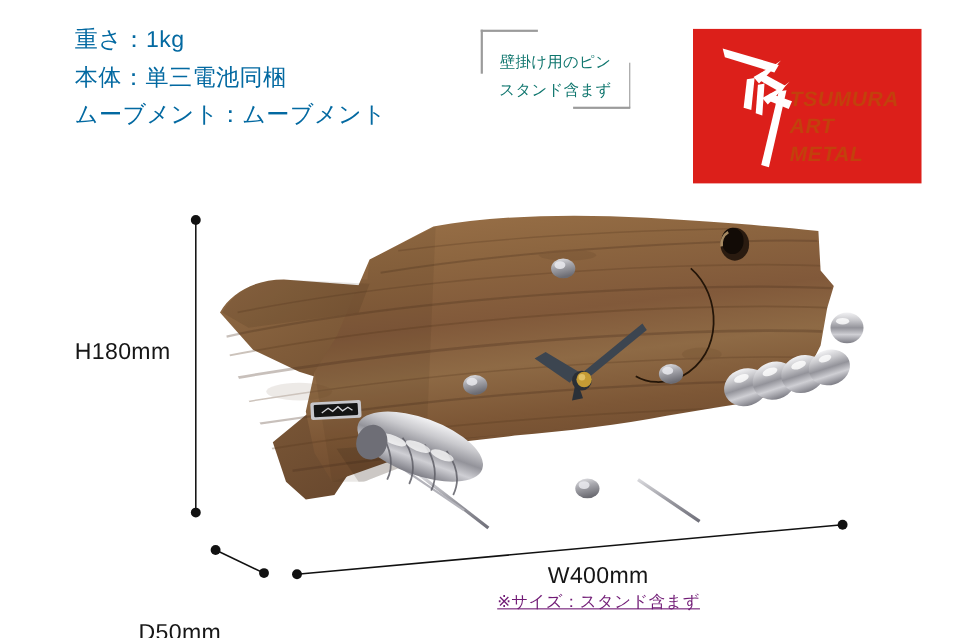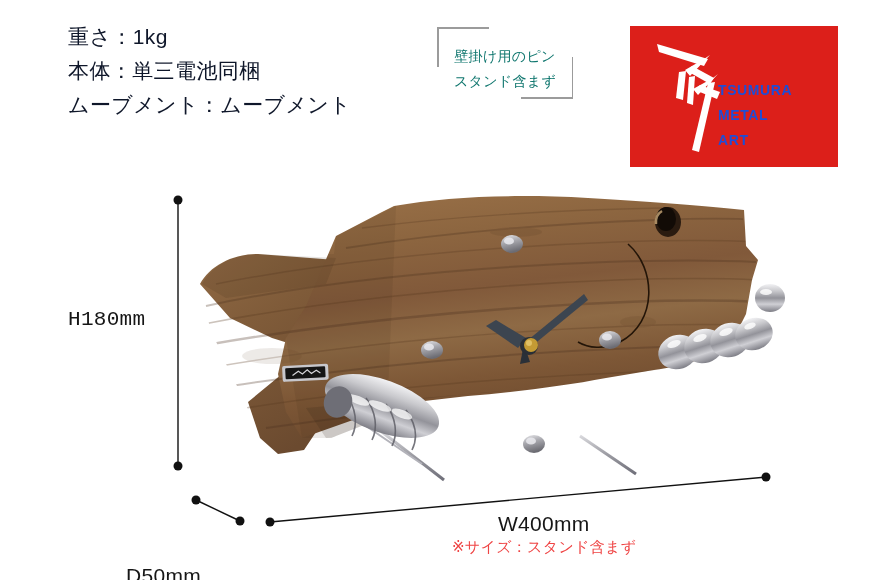--- a/index.html
+++ b/index.html
@@ -11,21 +11,21 @@
     overflow:hidden;
     position:relative;
   }
   .stage{position:absolute;left:0;top:0;width:870px;height:580px;}
 
   
   .spec-list{
     position:absolute;left:68px;top:20px;
     font-size:21px;line-height:34px;
     letter-spacing:0.4px;
-    color:#0f172a;
+    color:#0369a1;
     white-space:nowrap;
   }
   .spec-line{display:block;}
 
   
   .annot{position:absolute;left:430px;top:18px;width:150px;height:92px;}
   .annot .br{position:absolute;background:#9b9b9b;}
   .annot .br-top{left:7px;top:9px;width:52px;height:1.5px;}
   .annot .br-left{left:7px;top:9px;width:1.5px;height:40px;}
   .annot .br-bottom{left:91px;top:79px;width:52px;height:1.5px;}
@@ -38,40 +38,41 @@
   .annot-text span{display:block;}
 
   
   .logo{
     position:absolute;left:630px;top:26px;width:208px;height:141px;
     overflow:hidden;
   }
   .logo-mark{position:absolute;left:0;top:0;width:208px;height:141px;}
   .logo-text{
     position:absolute;left:88px;top:52px;
-    color:#1d4ed8;font-weight:bold;font-size:14px;line-height:25px;
+    color:#c2410c;font-weight:bold;font-size:19px;line-height:25px;
     letter-spacing:0.6px;
+    font-style:italic;
   }
   .logo-text span{display:block;}
 
   
   .photo{position:absolute;left:186px;top:188px;width:600px;height:310px;}
 
   
   .dimline{position:absolute;}
   .dim-label{
     position:absolute;font-size:21px;color:#161616;
     letter-spacing:0.3px;white-space:nowrap;
   }
-  .h-label{left:68px;top:308px;font-family:Liberation Mono, monospace;}
+  .h-label{left:68px;top:308px;}
   .d-label{left:126px;top:532px;margin-top:32px;}
   .w-label{left:498px;top:512px;text-align:center;}
   .w-note{
     position:absolute;left:452px;top:538px;
-    font-size:15px;color:#ef4444;letter-spacing:0.3px;white-space:nowrap;
+    font-size:15px;color:#701a75;letter-spacing:0.3px;white-space:nowrap;text-decoration:underline;
   }
 </style>
 </head>
 <body>
 
 <div class="stage">
 
   <div class="spec-list">
     <span class="spec-line">重さ：1kg</span>
     <span class="spec-line">本体：単三電池同梱</span>
@@ -98,22 +99,22 @@
         <polygon points="57,45 62,40 84,52 80,58"></polygon>
         <polygon points="83,52 88,48 68,69 63,63"></polygon>
         <polygon points="65,64 70,59 90,66 87,73"></polygon>
         <polygon points="49,46 56,45 53,74 46,72"></polygon>
         <polygon points="59,51 65,50 63,79 57,77"></polygon>
         <polygon points="78,57 85,56 69,126 62,124"></polygon>
       </g>
     </svg>
     <div class="logo-text">
       <span>TSUMURA</span>
+      <span>ART</span>
       <span>METAL</span>
-      <span>ART</span>
     </div>
   </div>
 
   <svg class="photo" viewBox="0 0 600 310">
     <defs>
       <linearGradient id="wood" x1="0" y1="0" x2="0.25" y2="1">
         <stop offset="0%" stop-color="#9a7148"></stop>
         <stop offset="22%" stop-color="#8d6640"></stop>
         <stop offset="45%" stop-color="#81593a"></stop>
         <stop offset="62%" stop-color="#8e6a45"></stop>

